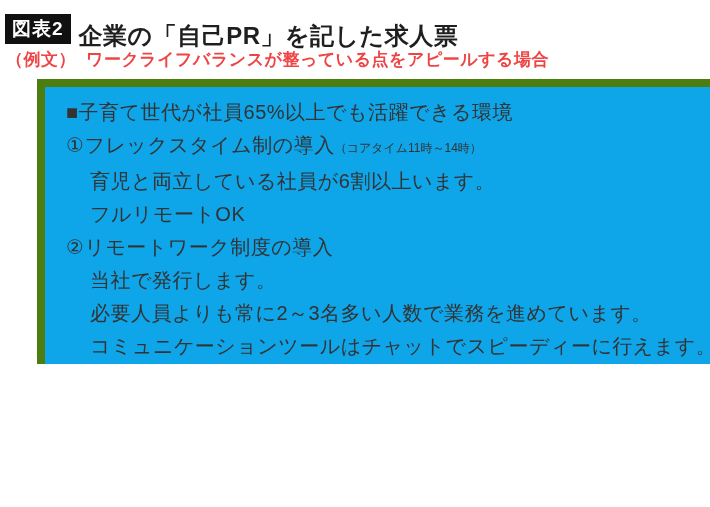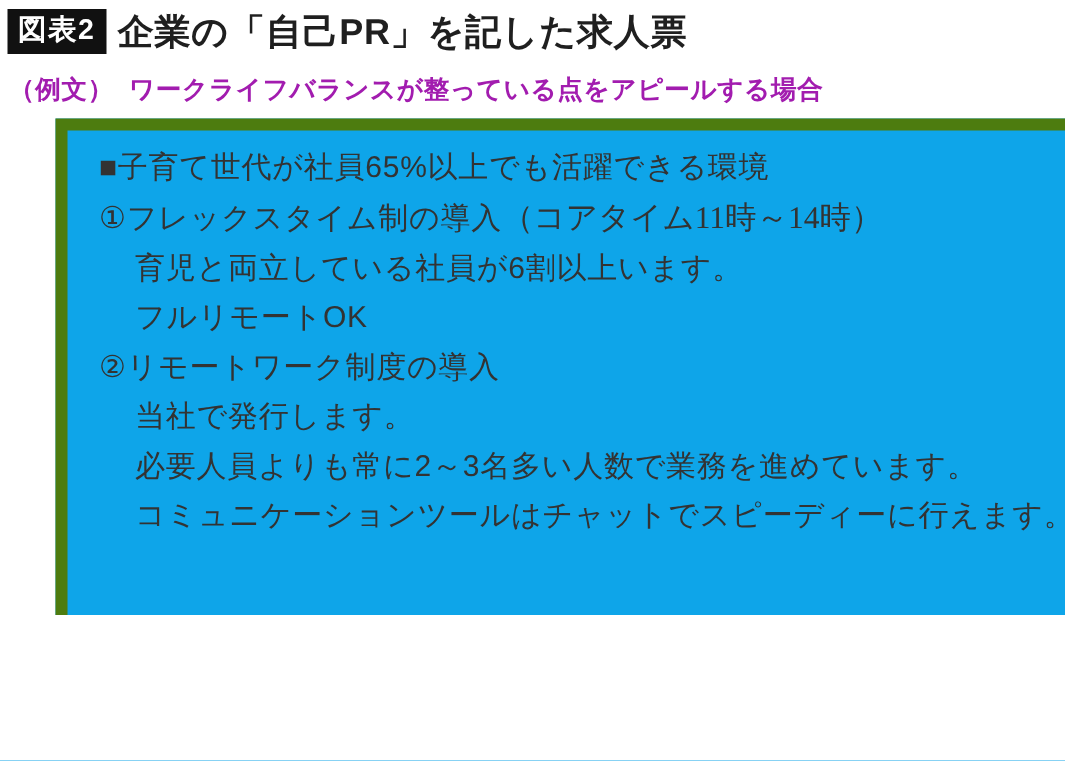--- a/index.html
+++ b/index.html
@@ -4,21 +4,21 @@
 <style>
   html, body {
     margin: 0;
     padding: 0;
     background: #ffffff;
     font-family: "Liberation Sans", "DejaVu Sans", sans-serif;
   }
   .page {
     position: relative;
     width: 710px;
-    height: 410px;
+    height: 364px;
     background: #ffffff;
     overflow: hidden;
   }
   .header {
     position: absolute;
     left: 5px;
     top: 5px;
     display: flex;
     align-items: center;
     gap: 8px;
@@ -32,26 +32,27 @@
     padding: 5px 7px 6px 7px;
     letter-spacing: 1px;
     white-space: nowrap;
   }
   .title {
     color: #1f1f1f;
     font-size: 24px;
     font-weight: bold;
     letter-spacing: 0.5px;
     white-space: nowrap;
+    margin-top: 15px;
   }
   .subtitle {
     position: absolute;
     left: 6px;
     top: 48px;
-    color: #a21caf;
+    color: #ef4444;
     font-size: 17px;
     font-weight: bold;
     letter-spacing: 0.5px;
     white-space: nowrap;
   }
   .subtitle .subtitle-label { margin-right: 10px; }
   .figure-box {
     position: absolute;
     left: 5px;
     top: 79px;
@@ -64,21 +65,21 @@
     margin-left: 32px;
   }
   .line {
     color: #333333;
     font-size: 20px;
     line-height: 33px;
     letter-spacing: 0.5px;
     white-space: nowrap;
   }
   .line.indent { padding-left: 24px; }
-  .line .note { font-size: 21px; letter-spacing: 0; font-family: Liberation Serif, serif; }
+  .line .note { font-size: 12px; letter-spacing: 0; }
 </style>
 </head>
 <body>
 
 <div class="page">
 
   <div class="header">
     <span class="badge">図表2</span>
     <span class="title">企業の「自己PR」を記した求人票</span>
   </div>

